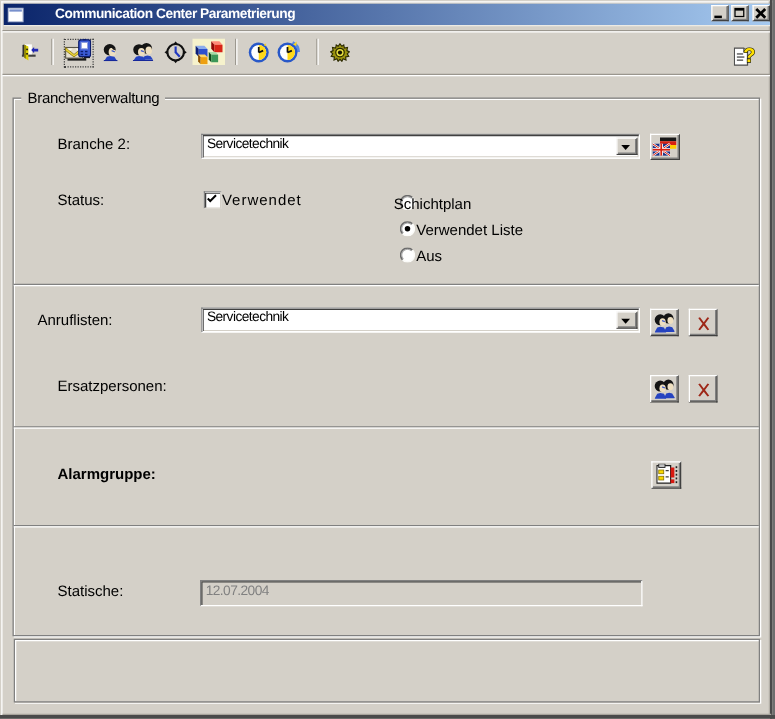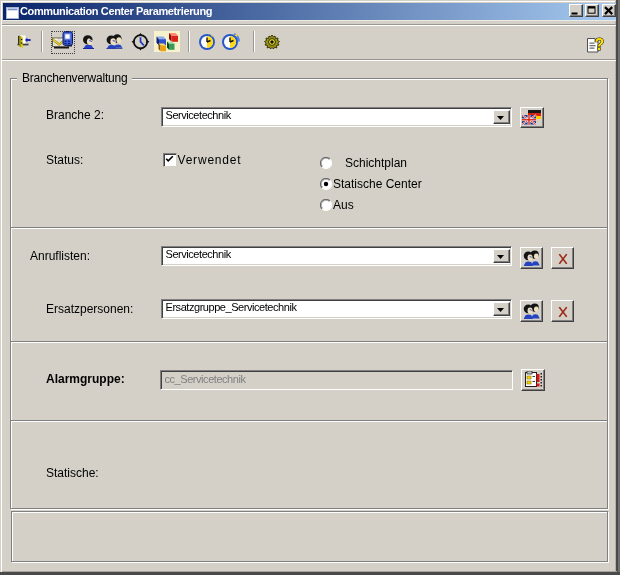--- a/index.html
+++ b/index.html
@@ -11,21 +11,21 @@
   .f-top2{left:0;top:1px;width:619px;height:1px;background:#ffffff;}
   .f-left1{left:0;top:0;width:1px;height:575px;background:#d4d0c8;}
   .f-left2{left:1px;top:1px;width:1px;height:573px;background:#ffffff;}
   .f-right1{left:615px;top:1px;width:1px;height:573px;background:#b4b0a8;}
   .f-right2{left:616px;top:0;width:2px;height:575px;background:#4a4a4a;}
   .f-right3{left:618px;top:0;width:2px;height:575px;background:#6e6e6e;}
   .f-bot1{left:2px;top:571px;width:615px;height:1px;background:#a8a49c;}
   .f-bot2{left:0;top:572px;width:620px;height:3px;background:#4a4a4a;}
   
   .titlebar{left:3px;top:3px;width:613px;height:17px;background:linear-gradient(to right,#0a246a,#a6caf0);}
-  .title-text{left:20px;top:4.5px;color:#ffffff;font-size:11px;font-weight:bold;letter-spacing:-0.38px;}
+  .title-text{left:20px;top:4.5px;color:#ffffff;font-size:11px;font-weight:bold;letter-spacing:-0.38px;padding-left:24px;}
   .tb-btn svg{display:block;} .tb-btn{box-sizing:border-box;width:14px;height:13px;background:#d4d0c8;border-top:1px solid #ffffff;border-left:1px solid #ffffff;border-right:1px solid #404040;border-bottom:1px solid #404040;box-shadow:inset -1px -1px 0 #808080;overflow:hidden;}
   
   .tbar-line{background:#9a968e;}
   .tbar-hl{background:#ffffff;}
   .hsep{height:0;border-top:1px solid #808080;border-bottom:1px solid #ffffff;}
   .lbl{font-size:12px;color:#000000;}
   .combo{background:#ffffff;border-top:1px solid #808080;border-left:1px solid #808080;border-bottom:1px solid #ffffff;border-right:1px solid #ffffff;box-shadow:inset 1px 1px 0 #404040,inset -1px -1px 0 #d4d0c8;}
   .combo-text{position:absolute;left:3.5px;top:1px;font-size:11px;letter-spacing:-0.45px;color:#000;}
   .drop{position:absolute;right:1.5px;top:2px;bottom:2px;width:14.5px;background:#d4d0c8;border-top:1px solid #ffffff;border-left:1px solid #ffffff;border-right:1px solid #404040;border-bottom:1px solid #404040;box-shadow:inset -1px -1px 0 #808080;}
   .dis-field{background:#d4d0c8;border-top:1px solid #808080;border-left:1px solid #808080;border-bottom:1px solid #ffffff;border-right:1px solid #ffffff;box-shadow:inset 1px 1px 0 #404040,inset -1px -1px 0 #d4d0c8;}
@@ -270,31 +270,31 @@
   <div class="abs lbl" style="left:177.5px;top:153px;letter-spacing:0.8px;">Verwendet</div>
 
   <div class="abs" style="left:320px;top:155px;">
     <svg width="12" height="12">
       <circle cx="6" cy="6" r="5.5" fill="#ffffff"></circle>
       <path d="M 11.5 6 A 5.5 5.5 0 1 0 0.5 6" fill="none" stroke="#6c6c6c" stroke-width="1.3" transform="rotate(-45 6 6)"></path>
       <path d="M 10.6 6 A 4.6 4.6 0 1 0 1.4 6" fill="none" stroke="#a8a8a8" stroke-width="0.8" transform="rotate(-45 6 6)"></path>
       <path d="M 0.5 6 A 5.5 5.5 0 0 0 11.5 6" fill="none" stroke="#fbfbf8" stroke-width="1.2" transform="rotate(-45 6 6)"></path>
     </svg>
   </div>
-  <div class="abs lbl" style="left:345px;top:156px;">Schichtplan</div>
+  <div class="abs lbl" style="left:315px;top:156px;">Schichtplan</div>
   <div class="abs" style="left:320px;top:176px;">
     <svg width="12" height="12">
       <circle cx="6" cy="6" r="5.5" fill="#ffffff"></circle>
       <path d="M 11.5 6 A 5.5 5.5 0 1 0 0.5 6" fill="none" stroke="#6c6c6c" stroke-width="1.3" transform="rotate(-45 6 6)"></path>
       <path d="M 10.6 6 A 4.6 4.6 0 1 0 1.4 6" fill="none" stroke="#a8a8a8" stroke-width="0.8" transform="rotate(-45 6 6)"></path>
       <path d="M 0.5 6 A 5.5 5.5 0 0 0 11.5 6" fill="none" stroke="#fbfbf8" stroke-width="1.2" transform="rotate(-45 6 6)"></path>
       <circle cx="6" cy="6" r="2.2" fill="#000000"></circle>
     </svg>
   </div>
-  <div class="abs lbl" style="left:333px;top:177px;">Statische Center</div>
+  <div class="abs lbl" style="left:333px;top:177px;">Verwendet Liste</div>
   <div class="abs" style="left:320px;top:197px;">
     <svg width="12" height="12">
       <circle cx="6" cy="6" r="5.5" fill="#ffffff"></circle>
       <path d="M 11.5 6 A 5.5 5.5 0 1 0 0.5 6" fill="none" stroke="#6c6c6c" stroke-width="1.3" transform="rotate(-45 6 6)"></path>
       <path d="M 10.6 6 A 4.6 4.6 0 1 0 1.4 6" fill="none" stroke="#a8a8a8" stroke-width="0.8" transform="rotate(-45 6 6)"></path>
       <path d="M 0.5 6 A 5.5 5.5 0 0 0 11.5 6" fill="none" stroke="#fbfbf8" stroke-width="1.2" transform="rotate(-45 6 6)"></path>
     </svg>
   </div>
   <div class="abs lbl" style="left:333px;top:198px;">Aus</div>
 
@@ -320,51 +320,40 @@
     </g>
       </svg>
   </div>
   <div class="abs btn" style="left:551px;top:247px;width:23px;height:22px;box-sizing:border-box;">
     <svg width="14" height="14" style="position:absolute;left:4px;top:3.5px;">
       <path d="M2.6 2.4 L4 1.8 L7 5.7 L10 1.8 L11.4 2.4 L8 7 L11.4 11.6 L10 12.2 L7 8.3 L4 12.2 L2.6 11.6 L6 7 Z" fill="#9e2818"></path>
     </svg>
   </div>
 
   <div class="abs lbl" style="left:46px;top:302px;">Ersatzpersonen:</div>
-  <div class="abs combo" style="left:161px;top:299px;width:351px;height:20px;box-sizing:border-box;">
-    <span class="combo-text">Ersatzgruppe_Servicetechnik</span>
-    <span class="drop">
-        <svg width="13" height="14" style="position:absolute;left:0;top:0;">
-          <polygon points="3,5 10,5 6.5,9" fill="#000"></polygon>
-        </svg>
-      </span>
-  </div>
   <div class="abs btn" style="left:520px;top:300px;width:23px;height:22px;box-sizing:border-box;">
     <svg width="21" height="20" style="position:absolute;left:1.5px;top:1.5px;">
         <g transform="scale(0.93)">
       <ellipse cx="12.6" cy="5" rx="4.4" ry="4.4" fill="#141414"></ellipse>
       <ellipse cx="14.3" cy="6.8" rx="2.5" ry="3" fill="#eedfc0"></ellipse>
       <path d="M9.2 16 L10.7 12.6 L13.3 12 L15.9 12.6 L17.8 16 L17.8 16.8 L9.2 16.8 Z" fill="#2543c0"></path>
       <ellipse cx="5.6" cy="6.3" rx="4.8" ry="4.7" fill="#141414"></ellipse>
       <ellipse cx="7.6" cy="8.2" rx="2.7" ry="3.3" fill="#eedfc0"></ellipse>
       <path d="M7.2 6.5 l2.5 0.9 l-0.3 1 l-2.4 -0.9 Z" fill="#3a58c8"></path>
       <path d="M1 16.5 L3 13 L5.6 12.3 L8.8 13 L10.6 16.5 L10.6 17.3 L1 17.3 Z" fill="#2543c0"></path>
     </g>
       </svg>
   </div>
   <div class="abs btn" style="left:551px;top:300px;width:23px;height:22px;box-sizing:border-box;">
     <svg width="14" height="14" style="position:absolute;left:4px;top:3.5px;">
       <path d="M2.6 2.4 L4 1.8 L7 5.7 L10 1.8 L11.4 2.4 L8 7 L11.4 11.6 L10 12.2 L7 8.3 L4 12.2 L2.6 11.6 L6 7 Z" fill="#9e2818"></path>
     </svg>
   </div>
 
   <div class="abs lbl" style="left:46px;top:372px;font-weight:bold;">Alarmgruppe:</div>
-  <div class="abs dis-field" style="left:160px;top:370px;width:353px;height:20px;box-sizing:border-box;">
-    <span class="dis-text">cc_Servicetechnik</span>
-  </div>
   <div class="abs btn" style="left:521px;top:369px;width:24px;height:22px;box-sizing:border-box;">
     <svg width="17" height="17" style="position:absolute;left:3px;top:1px;">
       <rect x="0.5" y="1.5" width="11" height="14" fill="#ffffff" stroke="#202020" stroke-width="1"></rect>
       <rect x="2" y="0" width="5" height="3" fill="#c0c0c0" stroke="#202020" stroke-width="0.7"></rect>
       <rect x="2" y="5" width="4" height="3" fill="#f8d800" stroke="#806c00" stroke-width="0.6"></rect>
       <rect x="2" y="10" width="4" height="3" fill="#f8d800" stroke="#806c00" stroke-width="0.6"></rect>
       <rect x="7.5" y="5" width="2.5" height="1" fill="#404040"></rect>
       <rect x="7.5" y="10" width="2.5" height="1" fill="#404040"></rect>
       <rect x="11.5" y="3" width="3" height="8" fill="#d81810"></rect>
       <rect x="11.5" y="12.5" width="3" height="3" fill="#d81810"></rect>
@@ -373,14 +362,17 @@
           <rect x="15.5" y="5" width="1.5" height="1.5"></rect>
         <rect x="15.5" y="8" width="1.5" height="1.5"></rect>
           <rect x="15.5" y="11" width="1.5" height="1.5"></rect>
         <rect x="15.5" y="14" width="1.5" height="1.5"></rect>
       </g>
     </svg>
   </div>
 
 
   <div class="abs lbl" style="left:46px;top:466px;">Statische:</div>
+  <div class="abs dis-field" style="left:160px;top:464px;width:354px;height:21px;box-sizing:border-box;">
+    <span class="dis-text">12.07.2004</span>
+  </div>
 
 </div>
 
 </body></html>

